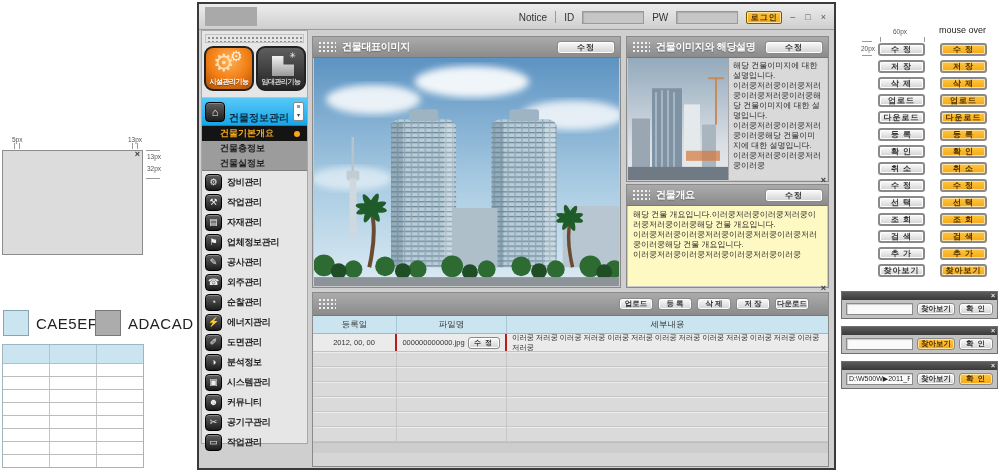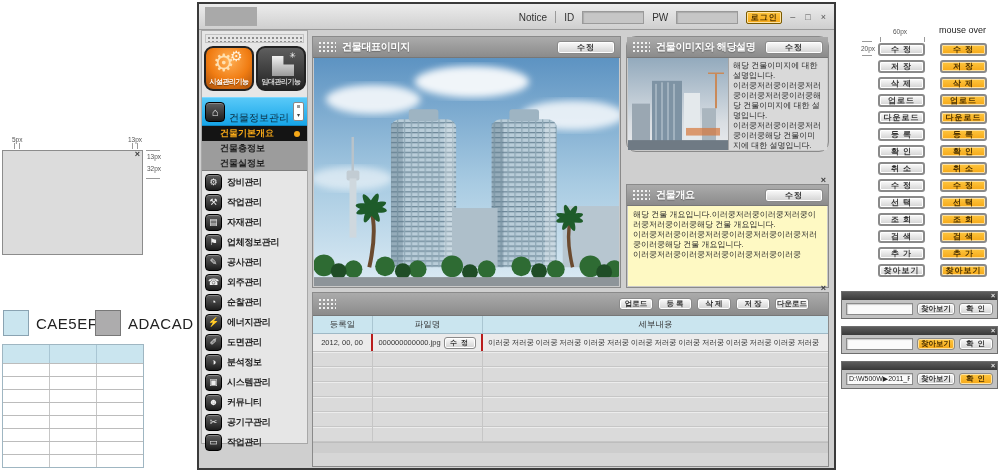--- a/index.html
+++ b/index.html
@@ -56,21 +56,21 @@
   .bb-fac .blabel{color:#fff;text-shadow:0 1px 1px #7a3a00;}
   .bb-rent{left:54px;background:linear-gradient(#5e5e5e,#242424);}
   .bb-rent .blabel{color:#d8d8d8;}
   .gear{position:absolute;top:2px;left:7px;font-size:24px;color:#ffe0b0;line-height:26px;}
   .gear2{position:absolute;top:0px;left:24px;font-size:14px;color:#fff2de;line-height:16px;}
   .bld-shape{position:absolute;top:8px;left:14px;width:22px;height:20px;background:linear-gradient(#f2f2f2,#9a9a9a);clip-path:polygon(0 0,52% 0,52% 42%,100% 42%,100% 100%,0 100%);}
   .sparkle{position:absolute;top:3px;right:8px;color:#fff;font-size:8px;}
 
   .active-item{position:absolute;left:0;top:66px;width:105px;height:29px;background:linear-gradient(#58c9f8,#17a5e8);display:flex;align-items:center;gap:4px;padding:0 3px;border-top:1px solid #7fd8ff;border-bottom:1px solid #0d85c0;}
   .icon-tile{width:20px;height:20px;flex:none;border-radius:4px;border:1px solid #000;background:linear-gradient(#5e5e5e,#1c1c1c);color:#eee;display:flex;align-items:center;justify-content:center;font-size:11px;box-shadow:inset 0 1px 0 #888;}
-  .active-item .mlabel{font-size:10px;font-weight:normal;color:#0b2d40;margin-top:13px;}
+  .active-item .mlabel{font-size:10px;font-weight:bold;color:#0b2d40;margin-top:13px;}
   .dd-box{margin-left:auto;width:11px;height:19px;background:#fff;border:1px solid #888;border-radius:2px;display:flex;flex-direction:column;align-items:center;justify-content:space-between;padding:2px 0;}
   .dd-box .dot{width:3px;height:3px;background:#999;}
   .dd-box .arr{font-size:6px;color:#444;line-height:5px;}
 
   .submenu{position:absolute;left:0;top:95px;width:105px;height:45px;background:#9c9c9c;border-bottom:1px solid #7e7e7e;}
   .subitem{height:15px;display:flex;align-items:center;padding-left:18px;font-size:9px;color:#1e1e1e;font-weight:bold;position:relative;}
   .subitem .dot{display:none;}
   .subitem.active{background:#141414;color:var(--accent);}
   .subitem.active .dot{display:block;position:absolute;right:7px;width:6px;height:6px;border-radius:50%;background:var(--accent);}
 
@@ -81,35 +81,35 @@
 
   
   .panel{position:absolute;border:1px solid #8a8a8a;background:#c9c9c9;}
   .phead{height:21px;background:linear-gradient(#ababab,#8b8b8b);border-bottom:1px solid #777;display:flex;align-items:center;gap:6px;padding:0 5px;}
   .phead .ptitle{color:#fff;font-size:10px;font-weight:bold;letter-spacing:-.3px;text-shadow:0 1px 1px #666;}
   .edit-btn{margin-left:auto;width:58px;height:13px;}
   .panel-x{position:absolute;right:2px;top:-9px;}
 
   .p1{left:113px;top:32px;width:309px;height:252px;}
   .photo{position:absolute;left:1px;top:21px;right:1px;bottom:1px;}
-  .p2{left:427px;top:32px;width:203px;height:116px;border-radius:10px;}
+  .p2{left:427px;top:32px;width:203px;height:146px;}
   .p2 .body{position:absolute;left:1px;top:21px;right:1px;bottom:1px;display:flex;}
   .p2 .thumb{width:100px;flex:none;}
   .p2 .desc{flex:1;background:#d9d9d9;border-left:1px solid #a5a5a5;padding:3px 4px;font-size:8px;line-height:10px;color:#2a2a2a;white-space:pre-line;overflow:hidden;}
   .p3{left:427px;top:180px;width:203px;height:104px;}
   .p3 .body{position:absolute;left:1px;top:21px;right:1px;bottom:1px;background:#fef9c3;padding:4px 5px;font-size:8px;line-height:10px;color:#2a2a2a;white-space:pre-line;overflow:hidden;}
 
   
   .pf{left:113px;top:288px;width:517px;height:175px;background:#d6d6d6;}
   .pf .phead{height:23px;}
   .pf .toolbar{margin-left:auto;display:flex;gap:5px;padding-right:14px;}
   .pf .toolbar .btn{width:34px;height:12px;font-size:7.5px;letter-spacing:0;}
   .ft-head{display:flex;height:18px;background:var(--thead);border-bottom:1px solid #9fb9c6;}
   .ft-head .cell{display:flex;align-items:center;justify-content:center;font-size:8.5px;color:#333;border-right:1px solid #aac6d2;}
-  .c1{width:60px;flex:none;}
+  .c1{width:84px;flex:none;}
   .c2{width:110px;flex:none;}
   .c3{flex:1;border-right:none!important;}
   .ft-row{display:flex;height:18px;background:#ebebeb;border-bottom:1px solid #c2c2c2;}
   .ft-row .cell{display:flex;align-items:center;justify-content:center;font-size:7.5px;color:#333;border-right:2px solid #b91c1c;gap:3px;}
   .ft-row .cell.c3{justify-content:flex-start;padding-left:5px;letter-spacing:-.2px;}
   .row-edit{width:32px;height:12px;font-size:7px;flex:none;}
   .ft-empty{display:flex;height:15px;background:#dadada;border-bottom:1px solid #c6c6c6;box-shadow:inset 0 1px 0 #ececec;}
   .ft-empty .cell{border-right:1px solid #c6c6c6;}
   .ft-foot{height:11px;background:#cdcdcd;border-top:1px solid #bdbdbd;}
 

